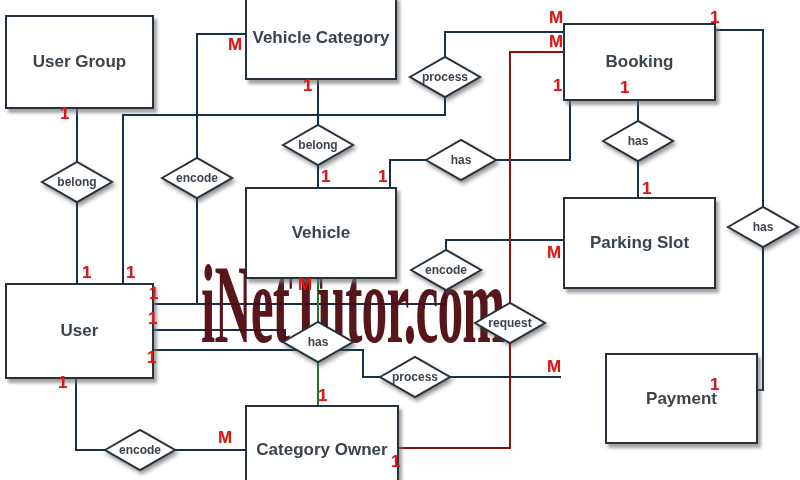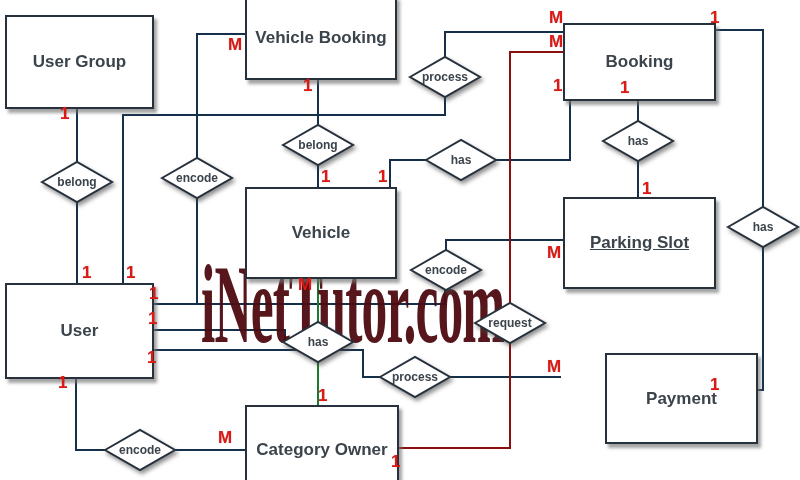--- a/index.html
+++ b/index.html
@@ -102,29 +102,29 @@
       <g>
         <polygon points="105,450 140,430 175,450 140,470" fill="#ffffff" stroke="#27313c" stroke-width="2" class="diamond-shape"></polygon>
         <text x="140" y="451" class="diamond-text">encode</text>
       </g>
     </svg>
   <div id="entities">
       <div class="entity" style="left: 5px; top: 15px; width: 145px; height: 90px;">
         <span>User Group</span>
       </div>
       <div class="entity" style="left: 245px; top: -4px; width: 148px; height: 80px;">
-        <span>Vehicle Booking</span>
+        <span>Vehicle Category</span>
       </div>
       <div class="entity" style="left: 563px; top: 3px; width: 149px; height: 74px; margin-top: 20px;">
         <span>Booking</span>
       </div>
       <div class="entity" style="left: 245px; top: 187px; width: 148px; height: 88px;">
         <span>Vehicle</span>
       </div>
-      <div class="entity" style="left: 563px; top: 197px; width: 149px; height: 88px; text-decoration: underline;">
+      <div class="entity" style="left: 563px; top: 197px; width: 149px; height: 88px;">
         <span>Parking Slot</span>
       </div>
       <div class="entity" style="left: 5px; top: 283px; width: 145px; height: 92px;">
         <span>User</span>
       </div>
       <div class="entity" style="left: 561px; top: 353px; width: 149px; height: 87px; margin-left: 44px;">
         <span>Payment</span>
       </div>
       <div class="entity" style="left: 245px; top: 405px; width: 150px; height: 85px;">
         <span>Category Owner</span>

